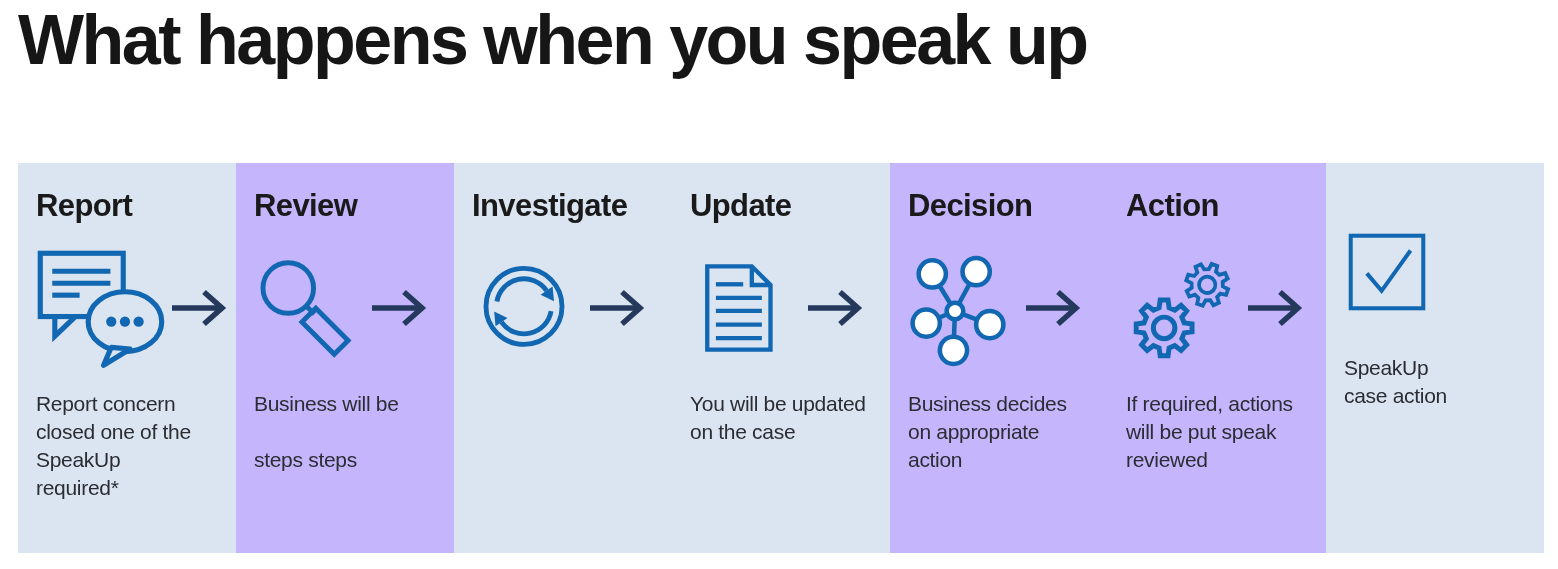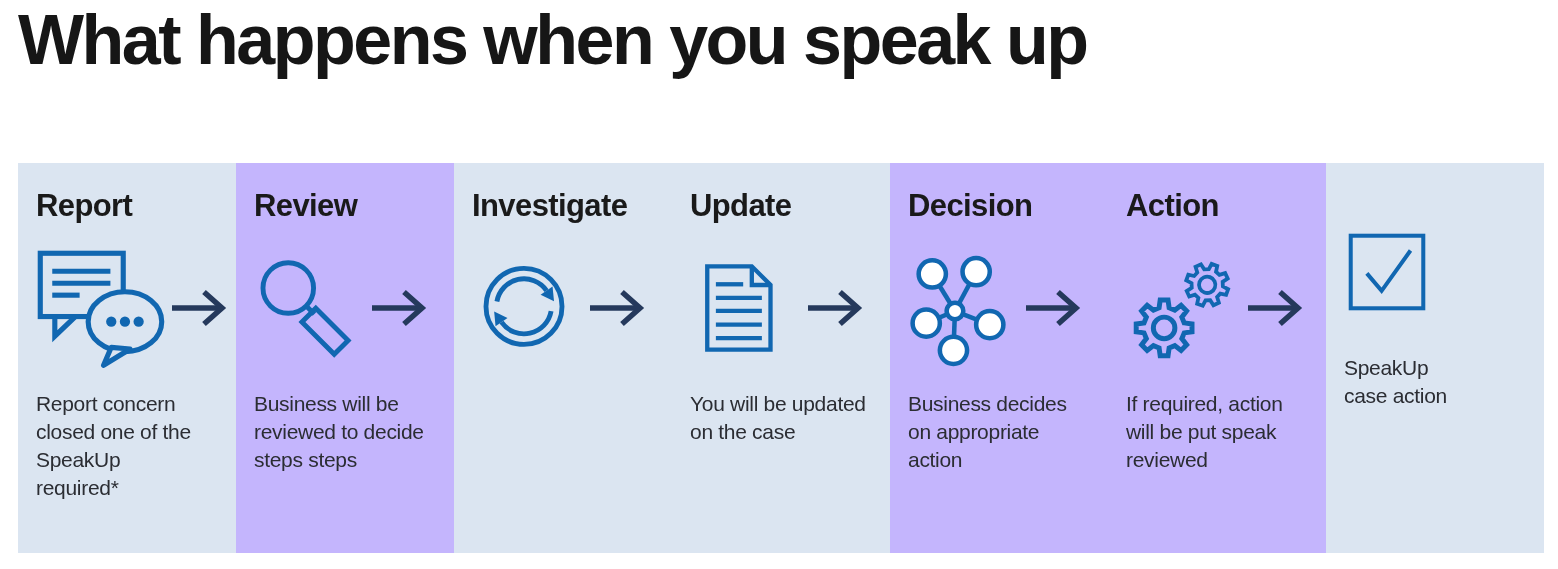--- a/index.html
+++ b/index.html
@@ -90,21 +90,21 @@
         <line class="st" x1="64" y1="60" x2="74" y2="70" stroke-width="6.5"></line>
         <rect class="st" x="75" y="63" width="24" height="56" transform="rotate(-45 87 91)"></rect>
       </svg>
       <svg class="arrow" width="58" height="40" viewBox="0 0 58 40">
         <line x1="2" y1="20" x2="51" y2="20" stroke="#25395c" stroke-width="5.5"></line>
         <path d="M34 4 L52 20 L34 36" fill="none" stroke="#25395c" stroke-width="5.5"></path>
       </svg>
     </div>
     <p class="desc">
       <span>Business will be</span><br>
-      <span>reviewed to decide</span><br>
+      <br>
       <span>steps steps</span>
     </p>
   </div>
 
   <div class="col blue">
     <h2 class="step-title">Investigate</h2>
     <div class="icon-row">
       <svg class="icon" width="104" height="110" viewBox="0 0 128 136">
         <circle class="st" cx="64" cy="66" r="47" stroke-width="3.5"></circle>
         <path class="st" d="M30.5 60 A34 34 0 0 1 91.9 46.5" stroke-width="7"></path>
@@ -182,21 +182,21 @@
           <path class="st" stroke-width="7.5" d="M24.26 -6.05 L33.67 -4.73 L33.67 4.73 L24.26 6.05 L21.43 12.88 L27.16 20.46 L20.46 27.16 L12.88 21.43 L6.05 24.26 L4.73 33.67 L-4.73 33.67 L-6.05 24.26 L-12.88 21.43 L-20.46 27.16 L-27.16 20.46 L-21.43 12.88 L-24.26 6.05 L-33.67 4.73 L-33.67 -4.73 L-24.26 -6.05 L-21.43 -12.88 L-27.16 -20.46 L-20.46 -27.16 L-12.88 -21.43 L-6.05 -24.26 L-4.73 -33.67 L4.73 -33.67 L6.05 -24.26 L12.88 -21.43 L20.46 -27.16 L27.16 -20.46 L21.43 -12.88 Z"></path>
           <circle class="st" stroke-width="7.5" r="13"></circle>
         </g>
       </svg>
       <svg class="arrow" width="58" height="40" viewBox="0 0 58 40">
         <line x1="2" y1="20" x2="51" y2="20" stroke="#25395c" stroke-width="5.5"></line>
         <path d="M34 4 L52 20 L34 36" fill="none" stroke="#25395c" stroke-width="5.5"></path>
       </svg>
     </div>
     <p class="desc">
-      <span>If required, action</span><br>
+      <span>If required, actions</span><br>
       <span>will be put speak</span><br>
       <span>reviewed</span>
     </p>
   </div>
 
   <div class="col blue">
     <div class="icon-row">
       <svg class="icon" width="86" height="86" viewBox="0 0 128 128">
         <rect class="st" x="10" y="10" width="108" height="108" stroke-width="8"></rect>
         <path class="st" d="M34 66 L56 92 L99 32" stroke-width="7"></path>

